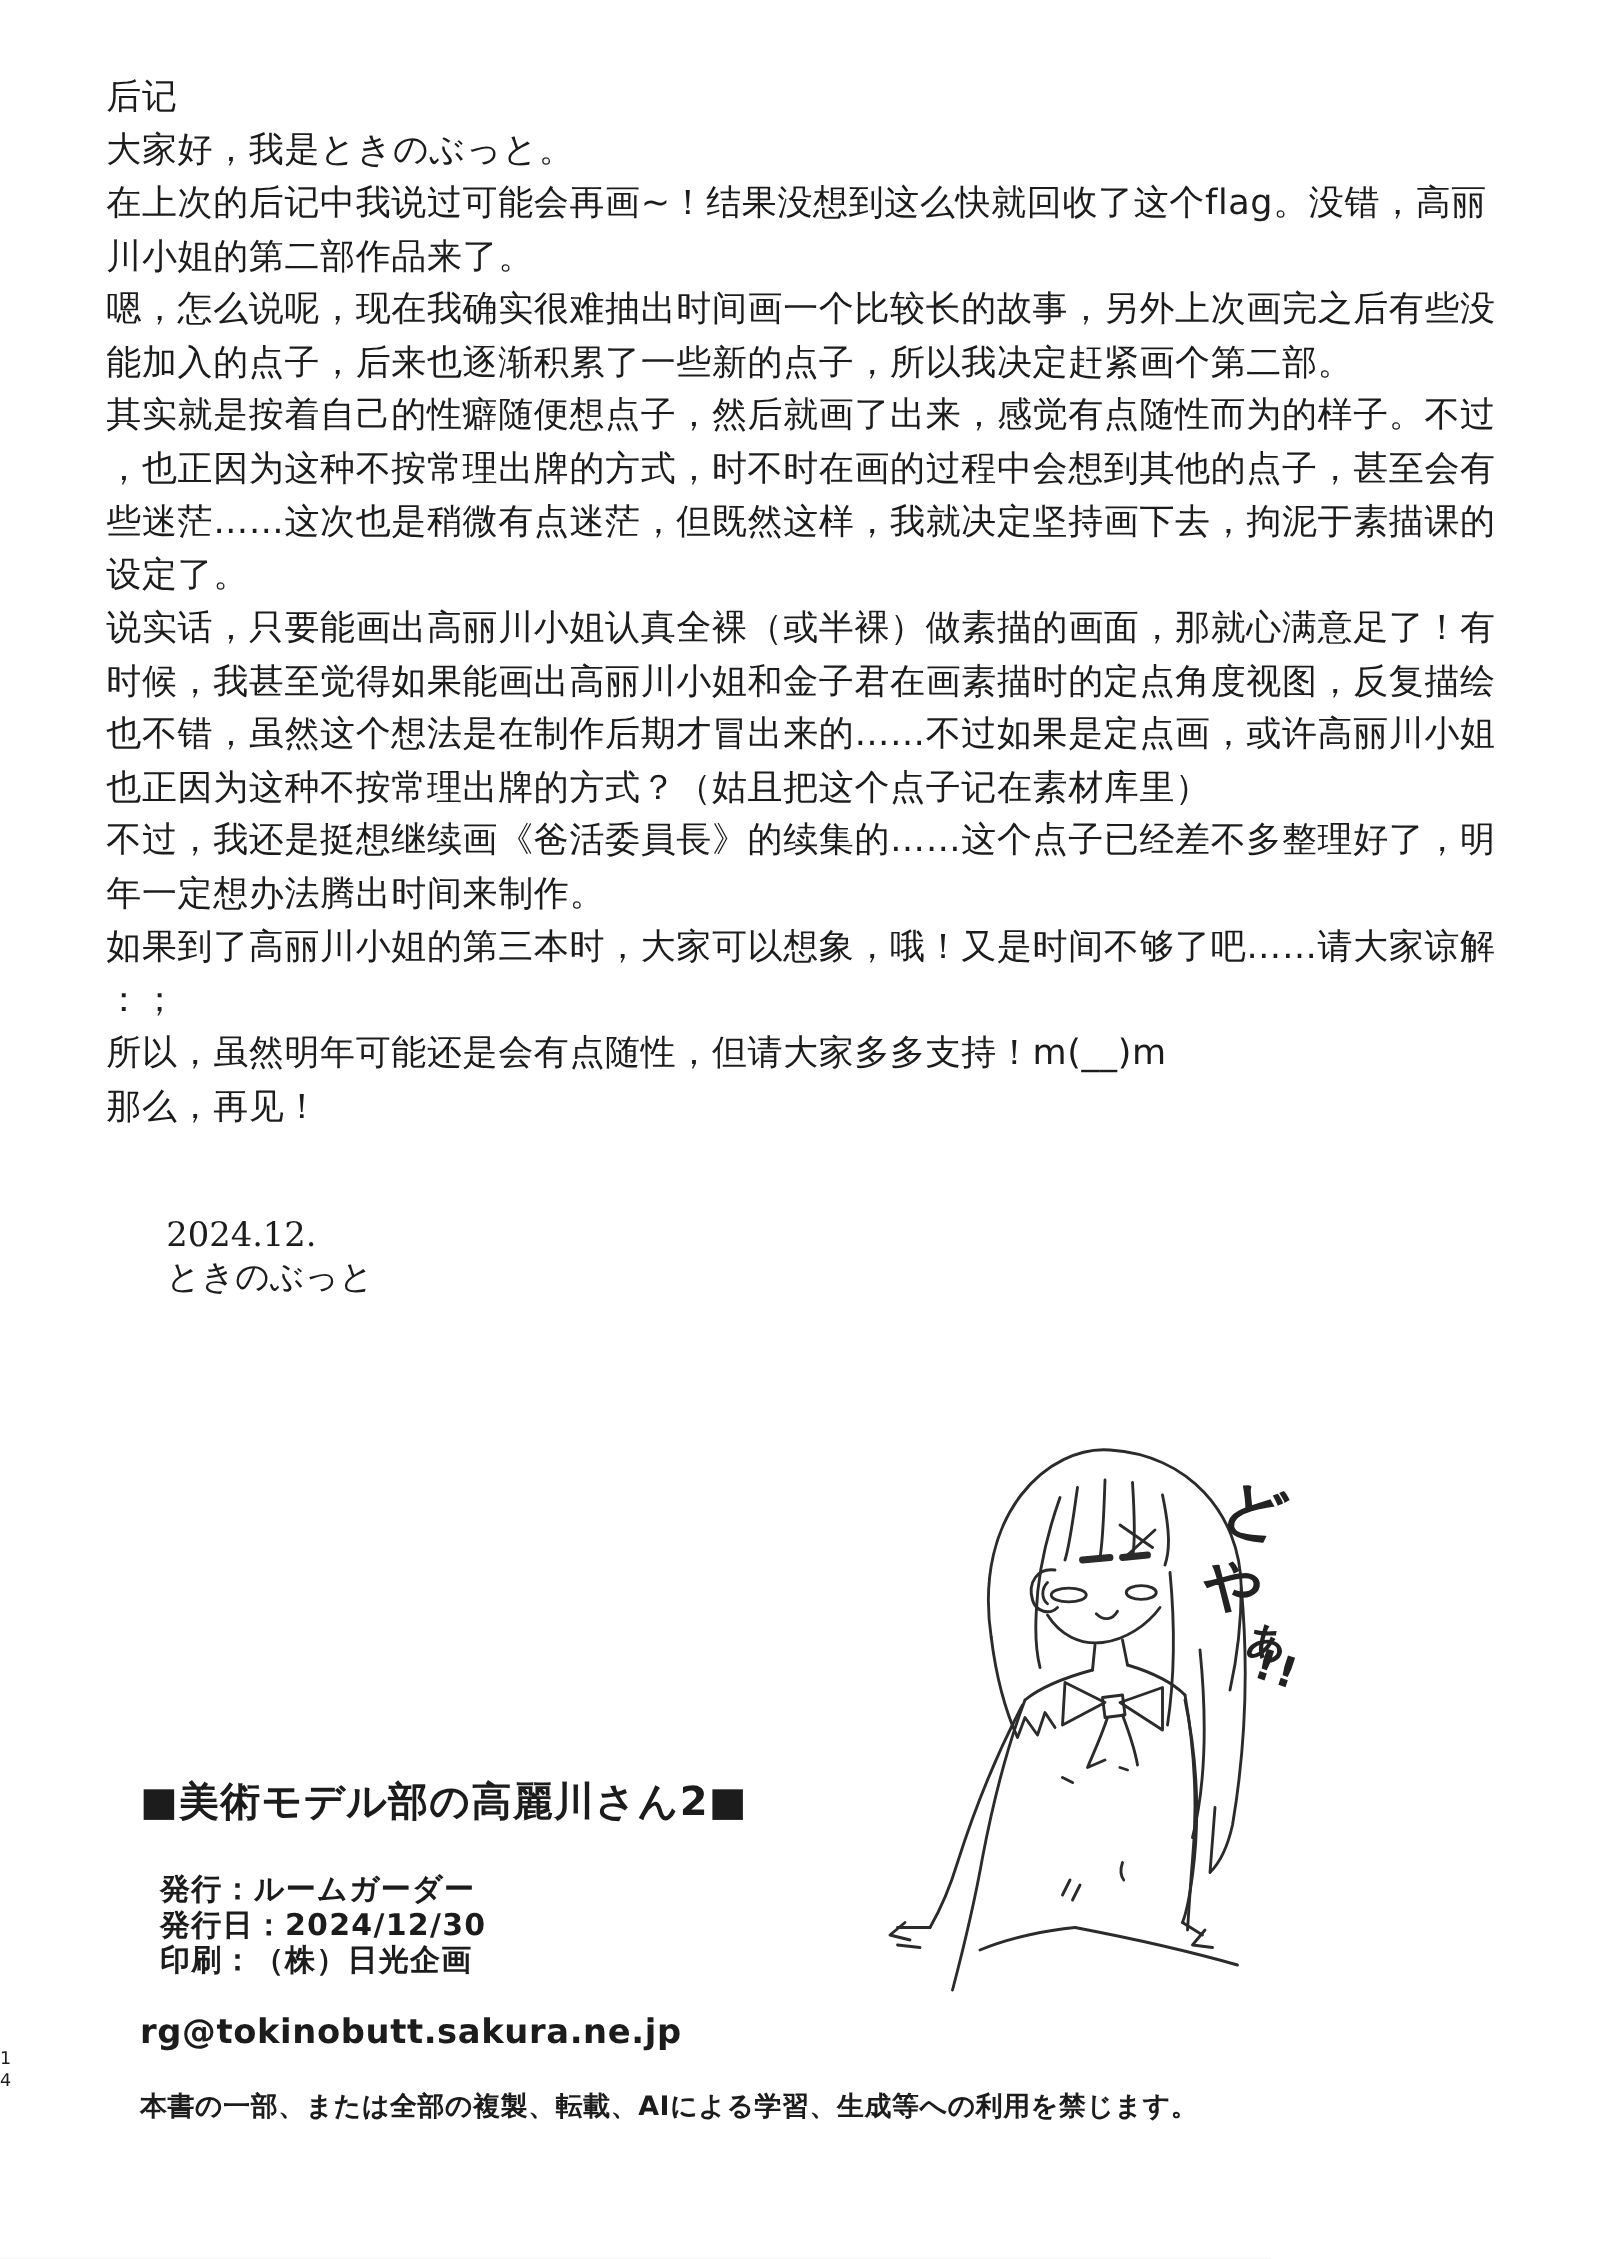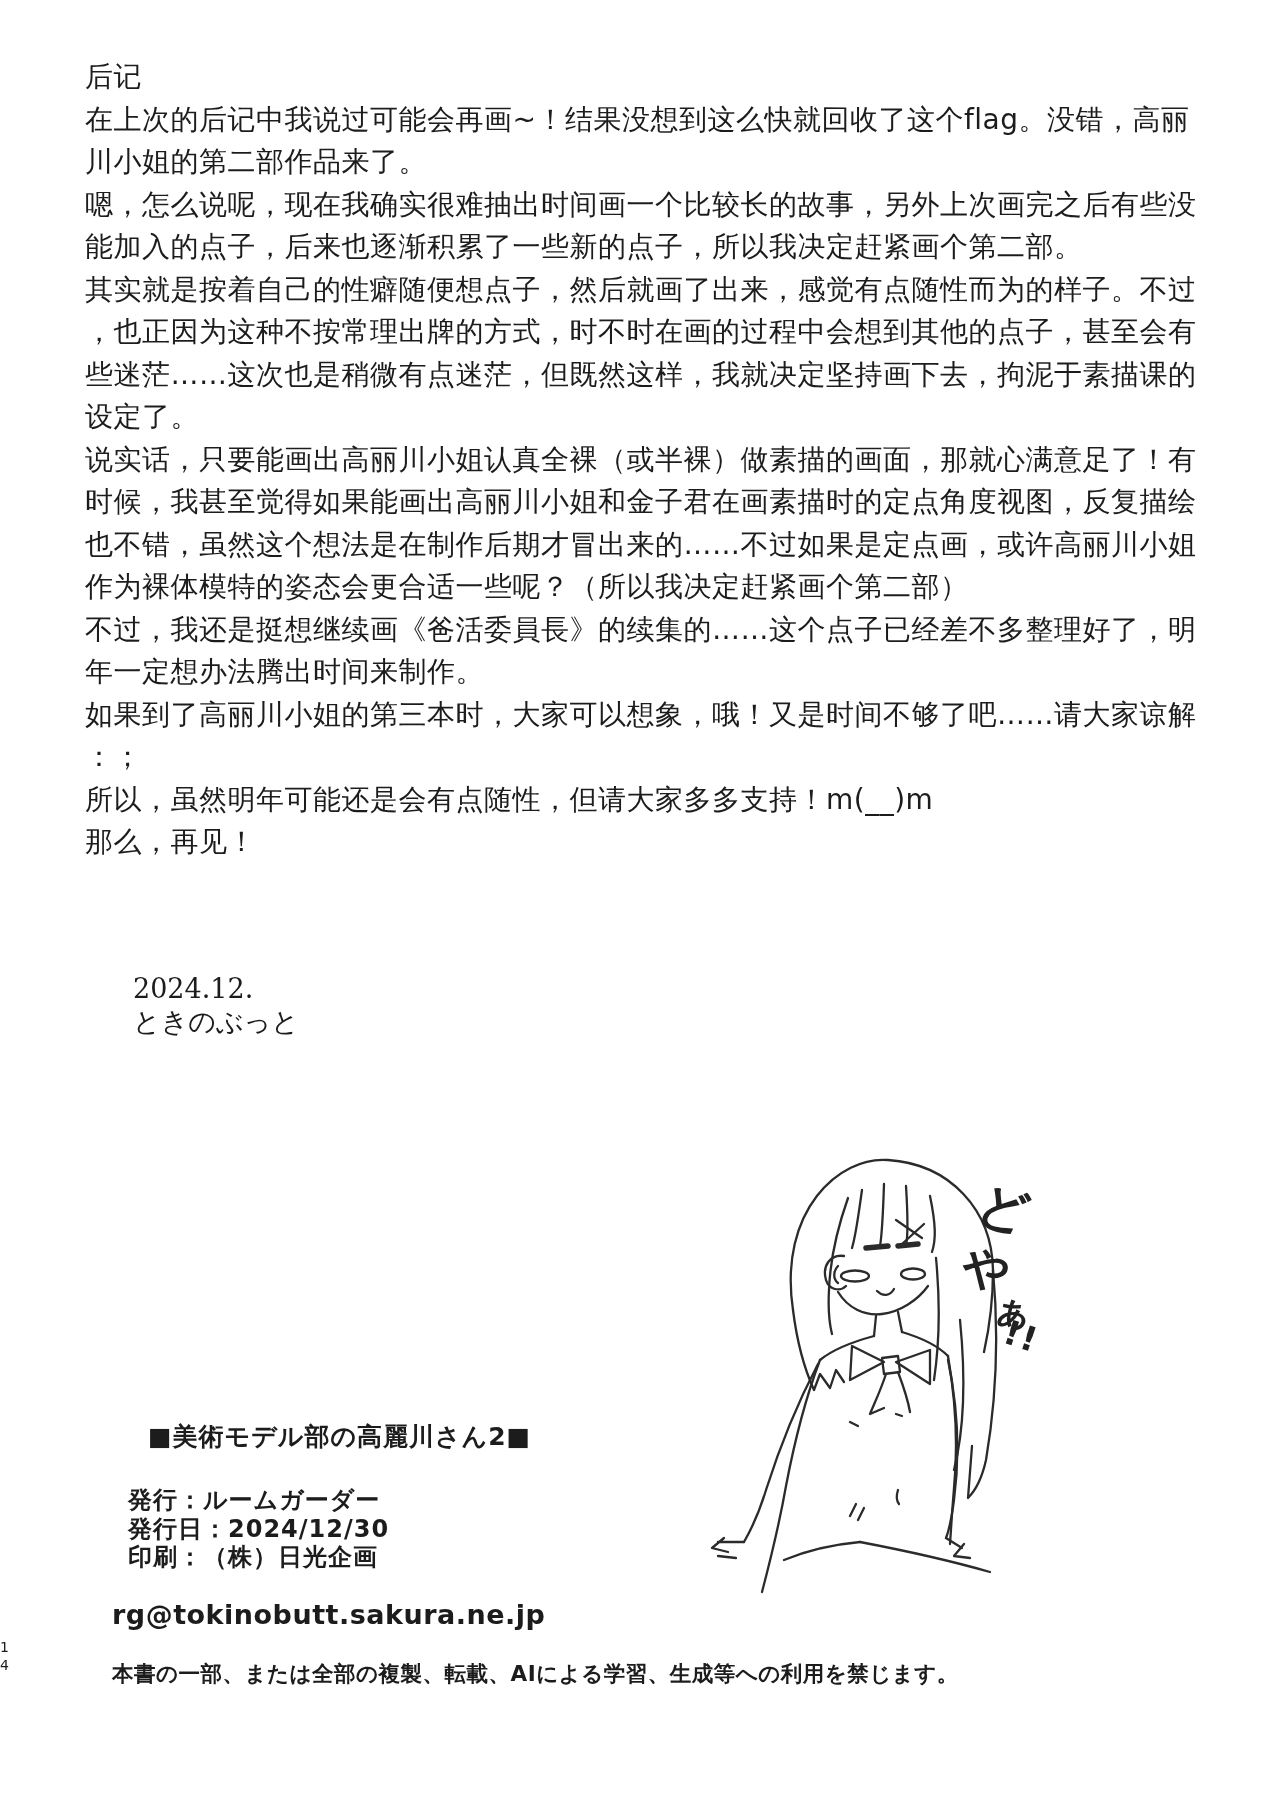--- a/index.html
+++ b/index.html
@@ -45,52 +45,53 @@
   .sp1 { left:978px;  top:1176px; font-size:50px; transform:rotate(14deg); }
   .sp2 { left:963px;  top:1238px; font-size:46px; transform:rotate(10deg); }
   .sp3 { left:994px;  top:1284px; font-size:38px; transform:rotate(10deg); }
   .sp4 { left:1004px; top:1316px; font-size:34px; transform:rotate(18deg); letter-spacing:2px; }
   
   .colophon {
     position:absolute; left:112px; top:1420px;
     font-weight:bold;
   }
   .colophon p { margin:0; white-space:nowrap; }
-  .colophon .book-title { font-size:25px; margin-bottom:33px; letter-spacing:1px;margin-left:36px; }
+  .colophon .book-title { font-size:32px; margin-bottom:33px; letter-spacing:1px; }
   .colophon .info { font-size:24px; line-height:28.5px; letter-spacing:1px;margin-left:16px; }
   .colophon .email { font-size:27px; margin-top:27px; letter-spacing:0.5px; }
   .colophon .notice { font-size:21.5px; margin-top:29px; letter-spacing:0.5px; }
   
   .page-num {
     position:absolute; left:0px; top:1638px;
     width:12px;
     font-size:14px; line-height:18px;
     word-break:break-all;
     color:#1c1c1c;
   }
 </style>
 </head>
 <body>
 
 <div class="page">
 
   <div class="afterword">
     <p>后记</p>
+    <p>大家好，我是ときのぶっと。</p>
     <p>在上次的后记中我说过可能会再画~！结果没想到这么快就回收了这个flag。没错，高丽</p>
     <p>川小姐的第二部作品来了。</p>
     <p>嗯，怎么说呢，现在我确实很难抽出时间画一个比较长的故事，另外上次画完之后有些没</p>
     <p>能加入的点子，后来也逐渐积累了一些新的点子，所以我决定赶紧画个第二部。</p>
     <p>其实就是按着自己的性癖随便想点子，然后就画了出来，感觉有点随性而为的样子。不过</p>
     <p>，也正因为这种不按常理出牌的方式，时不时在画的过程中会想到其他的点子，甚至会有</p>
     <p>些迷茫……这次也是稍微有点迷茫，但既然这样，我就决定坚持画下去，拘泥于素描课的</p>
     <p>设定了。</p>
     <p>说实话，只要能画出高丽川小姐认真全裸（或半裸）做素描的画面，那就心满意足了！有</p>
     <p>时候，我甚至觉得如果能画出高丽川小姐和金子君在画素描时的定点角度视图，反复描绘</p>
     <p>也不错，虽然这个想法是在制作后期才冒出来的……不过如果是定点画，或许高丽川小姐</p>
-    <p>作为裸体模特的姿态会更合适一些呢？（所以我决定赶紧画个第二部）</p>
+    <p>也正因为这种不按常理出牌的方式？（姑且把这个点子记在素材库里）</p>
     <p>不过，我还是挺想继续画《爸活委員長》的续集的……这个点子已经差不多整理好了，明</p>
     <p>年一定想办法腾出时间来制作。</p>
     <p>如果到了高丽川小姐的第三本时，大家可以想象，哦！又是时间不够了吧……请大家谅解</p>
     <p>：；</p>
     <p>所以，虽然明年可能还是会有点随性，但请大家多多支持！m(__)m</p>
     <p>那么，再见！</p>
   </div>
 
   <div class="datesig">
     <p>2024.12.</p>

